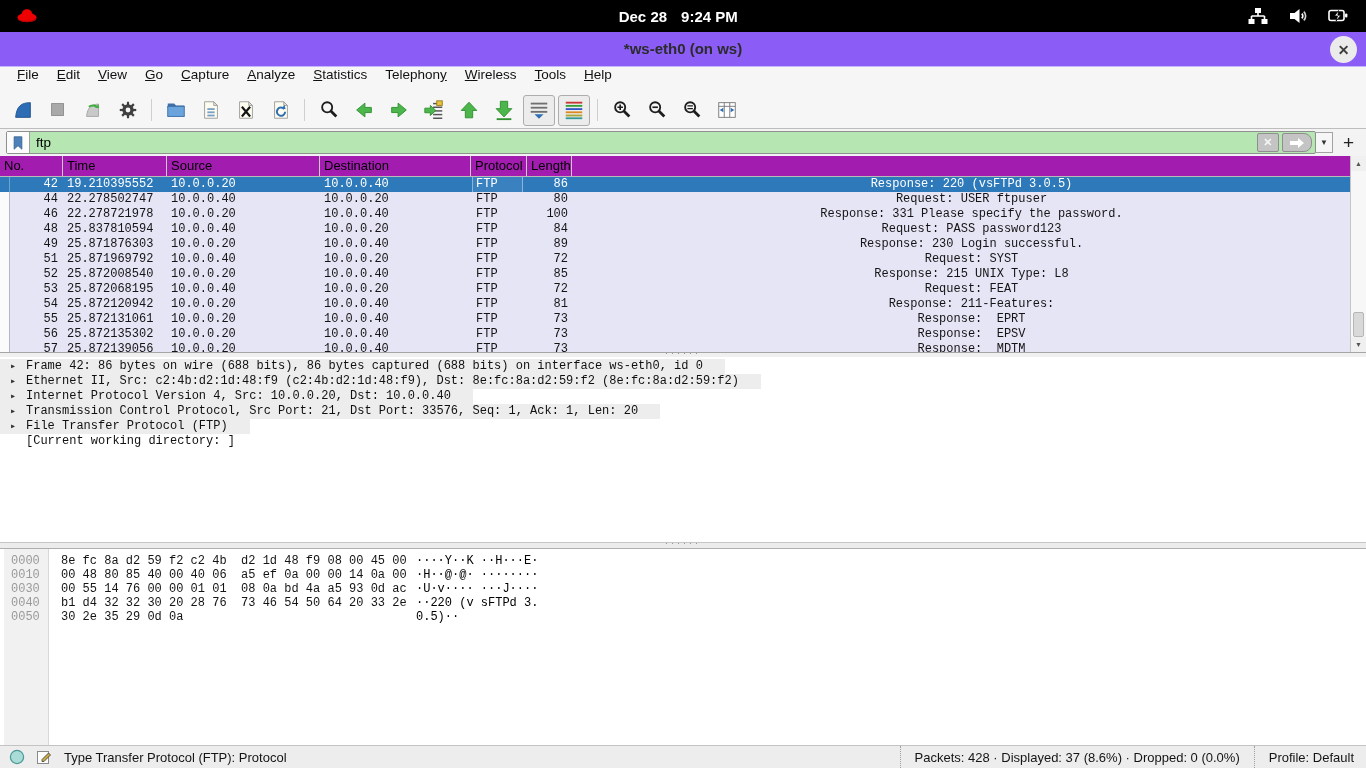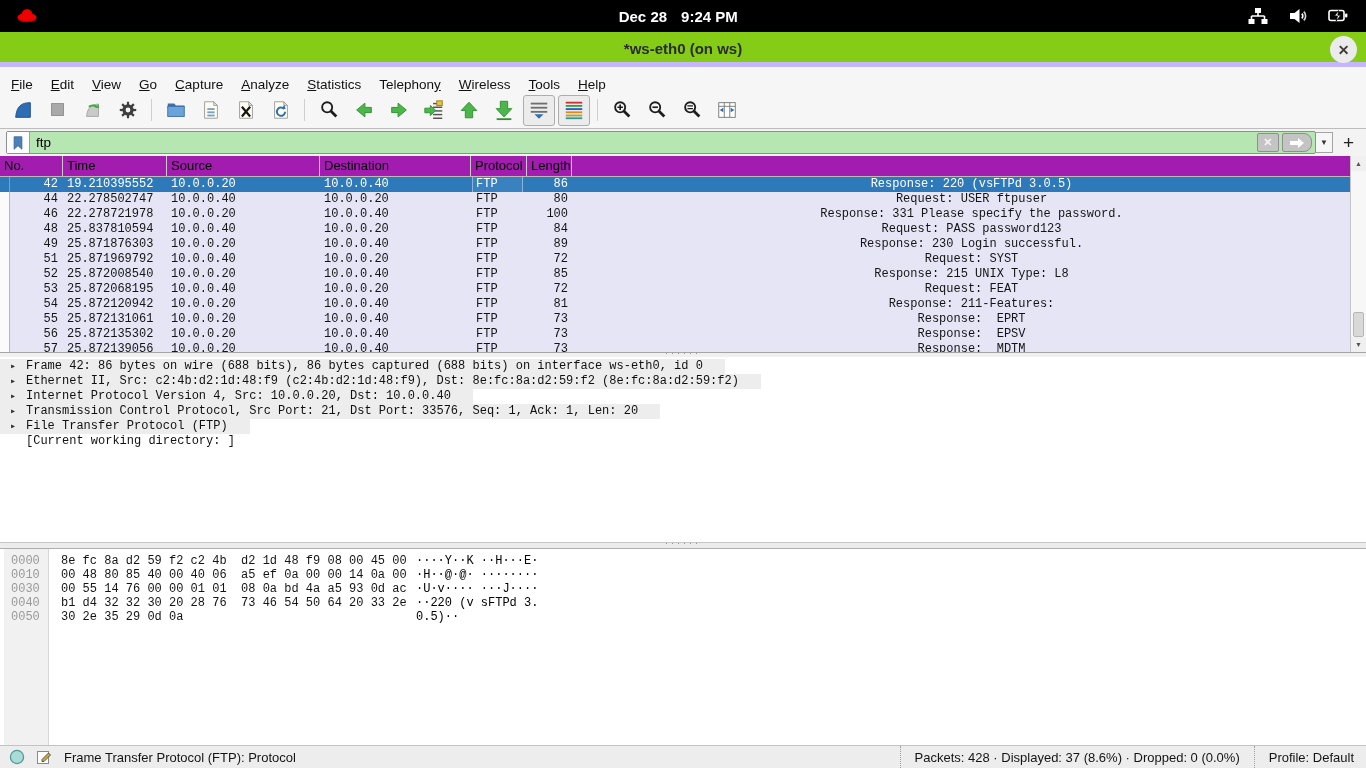--- a/index.html
+++ b/index.html
@@ -9,31 +9,31 @@
 
   
   #topbar{position:absolute;top:0;left:0;right:0;height:32px;background:#000;color:#fff;
           display:flex;align-items:center;}
   #rh-logo{margin-left:14px;}
   #clock{position:absolute;left:50%;transform:translateX(-54%);display:flex;gap:14px;
          font-weight:bold;font-size:15px;}
   #sysicons{margin-left:auto;display:flex;align-items:center;gap:18px;margin-right:16px;}
 
   
-  #titlebar{position:absolute;top:32px;left:0;right:0;height:35px;background:#84cc16;
-            border-bottom:5px solid #c4b5fd;box-sizing:border-box;}
+  #titlebar{position:absolute;top:32px;left:0;right:0;height:35px;background:#8b5cf6;
+            border-bottom:1px solid #c4b5fd;box-sizing:border-box;}
   #wtitle{position:absolute;left:0;right:0;top:8px;text-align:center;font-weight:bold;
           font-size:15px;color:#2b2b2b;}
   #closebtn{position:absolute;right:9px;top:4px;width:27px;height:27px;border-radius:50%;
             background:#ebebeb;color:#3c3c3c;font-size:14px;font-weight:bold;
             display:flex;align-items:center;justify-content:center;}
 
   
   #menubar{position:absolute;top:67px;left:0;right:0;height:25px;background:#f6f6f6;
-           display:flex;align-items:flex-end;font-size:13.5px;padding-left:2px;}
+           display:flex;align-items:flex-start;font-size:13.5px;padding-left:8px;}
   .mi{padding:0 9px;white-space:nowrap;}
 
   
   #toolbar{position:absolute;top:92px;left:0;right:0;height:37px;background:#f6f6f6;
            border-bottom:1px solid #bdbdbd;box-sizing:border-box;display:flex;
            align-items:center;padding-left:5px;}
   .tbtn{width:30px;height:29px;display:flex;align-items:center;justify-content:center;
         border:1px solid transparent;border-radius:3px;margin:0 1.5px;flex:none;}
   .tbtn.toggled{background:#ececec;border-color:#adadad;}
   .tsep{width:1px;height:22px;background:#cfcfcf;margin:0 6px;flex:none;}
@@ -567,18 +567,18 @@
     <svg width="16" height="16" viewBox="0 0 16 16">
         <circle cx="8" cy="8" r="6.6" fill="#a9dbd7" stroke="#4a9a96" stroke-width="1.2"></circle>
       </svg>
   </span>
   <span id="editbtn">
     <svg width="16" height="16" viewBox="0 0 16 16">
       <rect x="1.5" y="2.5" width="11" height="12" fill="#fdfdfd" stroke="#8a8a8a"></rect>
       <path d="M6 10.5 l6.5 -6.5 2 2 -6.5 6.5 H6 z" fill="#caa93f" stroke="#4a4a4a" stroke-width="0.9"></path>
     </svg>
   </span>
-  <span id="stext">Frame Transfer Protocol (FTP): Protocol</span>
+  <span id="stext">Type Transfer Protocol (FTP): Protocol</span>
   <div id="sright">
     <span id="spkts">Packets: 428 · Displayed: 37 (8.6%) · Dropped: 0 (0.0%)</span>
     <span id="sprofile">Profile: Default</span>
   </div>
 </div>
 
 </body></html>

